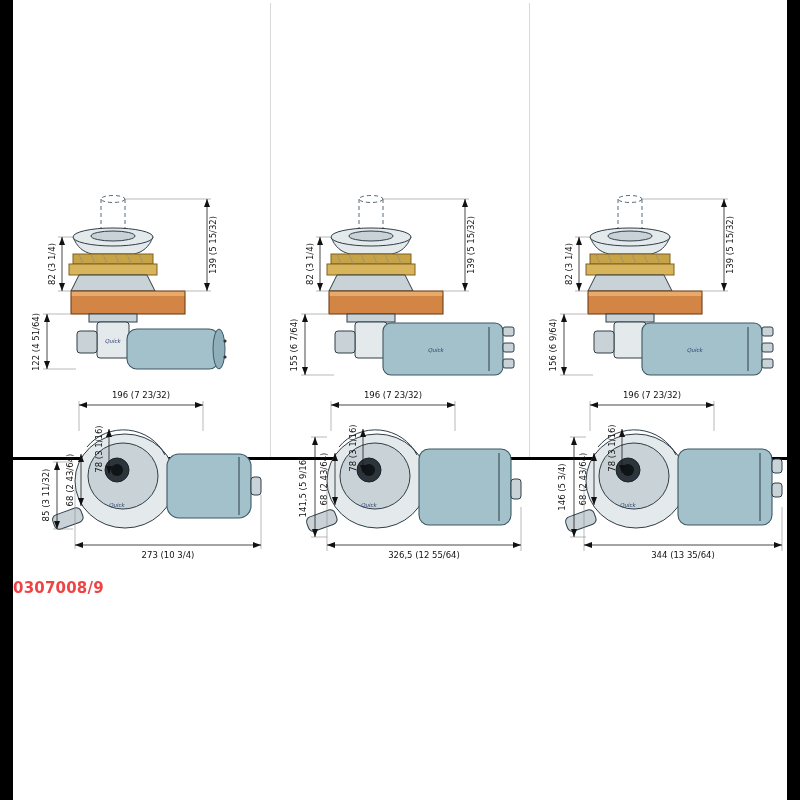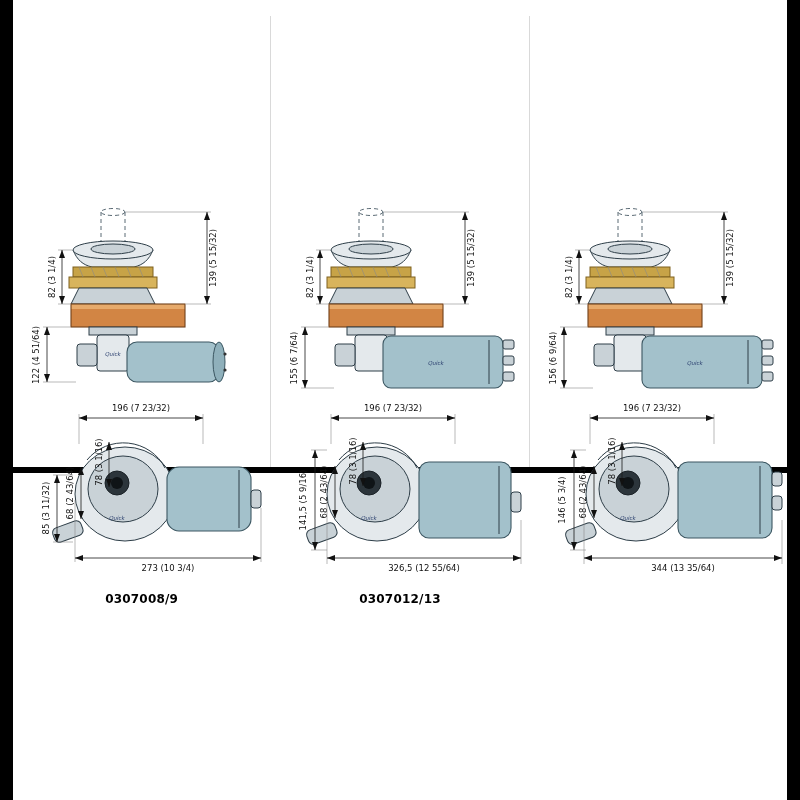--- a/index.html
+++ b/index.html
@@ -1,26 +1,26 @@
 <!DOCTYPE html>
 <html><head>
 <meta charset="utf-8">
 <style>
   *{margin:0;padding:0;box-sizing:border-box}
   html,body{width:800px;height:800px;background:#fff;overflow:hidden;
     font-family:"DejaVu Sans","Liberation Sans",sans-serif;}
   .stage{position:relative;width:800px;height:800px;background:#fff}
   .edge{position:absolute;top:0;height:800px;width:13px;background:#000}
   .edge.l{left:0}.edge.r{right:0}
-  .content{position:absolute;left:13px;top:16px;width:774px;height:457px;display:flex;border-bottom:6px solid #000000;background:#fff}
+  .content{position:absolute;left:13px;top:3px;width:774px;height:457px;display:flex;border-bottom:3px solid #000000;background:#fff}
   .column{flex:1 1 0;position:relative}
   .column + .column{border-left:1px solid #d9d9d9}
   .drw{display:block;margin:184px auto 0}
-  .model{position:absolute;top:576px;left:0;width:100%;text-align:center;
-    font-size:12px;font-weight:bold;color:#000000;letter-spacing:.2px}
+  .model{position:absolute;top:576px;left:0;width:100%;text-align:left;
+    font-size:15px;font-weight:bold;color:#ef4444;letter-spacing:.2px}
   
   .part{stroke:#2e3e48;stroke-width:1}
   .light{fill:#e4e9ec}
   .mid{fill:#c9d2d7}
   .brass1{fill:#c7a347;stroke:#7e601e;stroke-width:1}
   .brass2{fill:#d8b45c;stroke:#7e601e;stroke-width:1}
   .decktop{fill:#e7aa6b}
   .deckfront{fill:#d28544}
   .deckline{fill:none;stroke:#70401a;stroke-width:1.1}
   .motor{fill:#a3c1cb;stroke:#3c5762;stroke-width:1.1}
@@ -179,21 +179,20 @@
           <line class="dim" x1="64" y1="266" x2="64" y2="318" marker-start="url(#ah)" marker-end="url(#ah)"></line>
           <text class="dtx" x="56" y="292" text-anchor="middle" transform="rotate(-90 56 292)">68 (2 43/64)</text>
           <path class="thin" d="M56,250 L40,250 M56,350 L40,350"></path>
           <line class="dim" x1="44" y1="250" x2="44" y2="350" marker-start="url(#ah)" marker-end="url(#ah)"></line>
           <text class="dtx" x="35" y="300" text-anchor="middle" transform="rotate(-90 35 300)">141,5 (5 9/16)</text>
           <path class="thin" d="M56,300 L56,364 M250,320 L250,364"></path>
           <line class="dim" x1="56" y1="358" x2="250" y2="358" marker-start="url(#ah)" marker-end="url(#ah)"></line>
           <text class="dtx" x="153" y="371" text-anchor="middle">326,5 (12 55/64)</text>
         </g>
       </svg>
-      <div class="model">0307012/13</div>
     </section>
 
     <section class="column">
       <svg class="drw" viewBox="0 0 257 380" width="257" height="380">
         <g>
           <path class="dash" d="M88,12 L88,46 M112,12 L112,46"></path>
           <ellipse class="dash" cx="100" cy="12" rx="12" ry="3.5"></ellipse>
           <path class="part light" d="M60,50 C64,60 70,65 79,67 L121,67 C130,65 136,60 140,50 Z"></path>
           <ellipse class="part light" cx="100" cy="50" rx="40" ry="9"></ellipse>
           <ellipse class="part mid" cx="100" cy="49" rx="22" ry="5"></ellipse>

